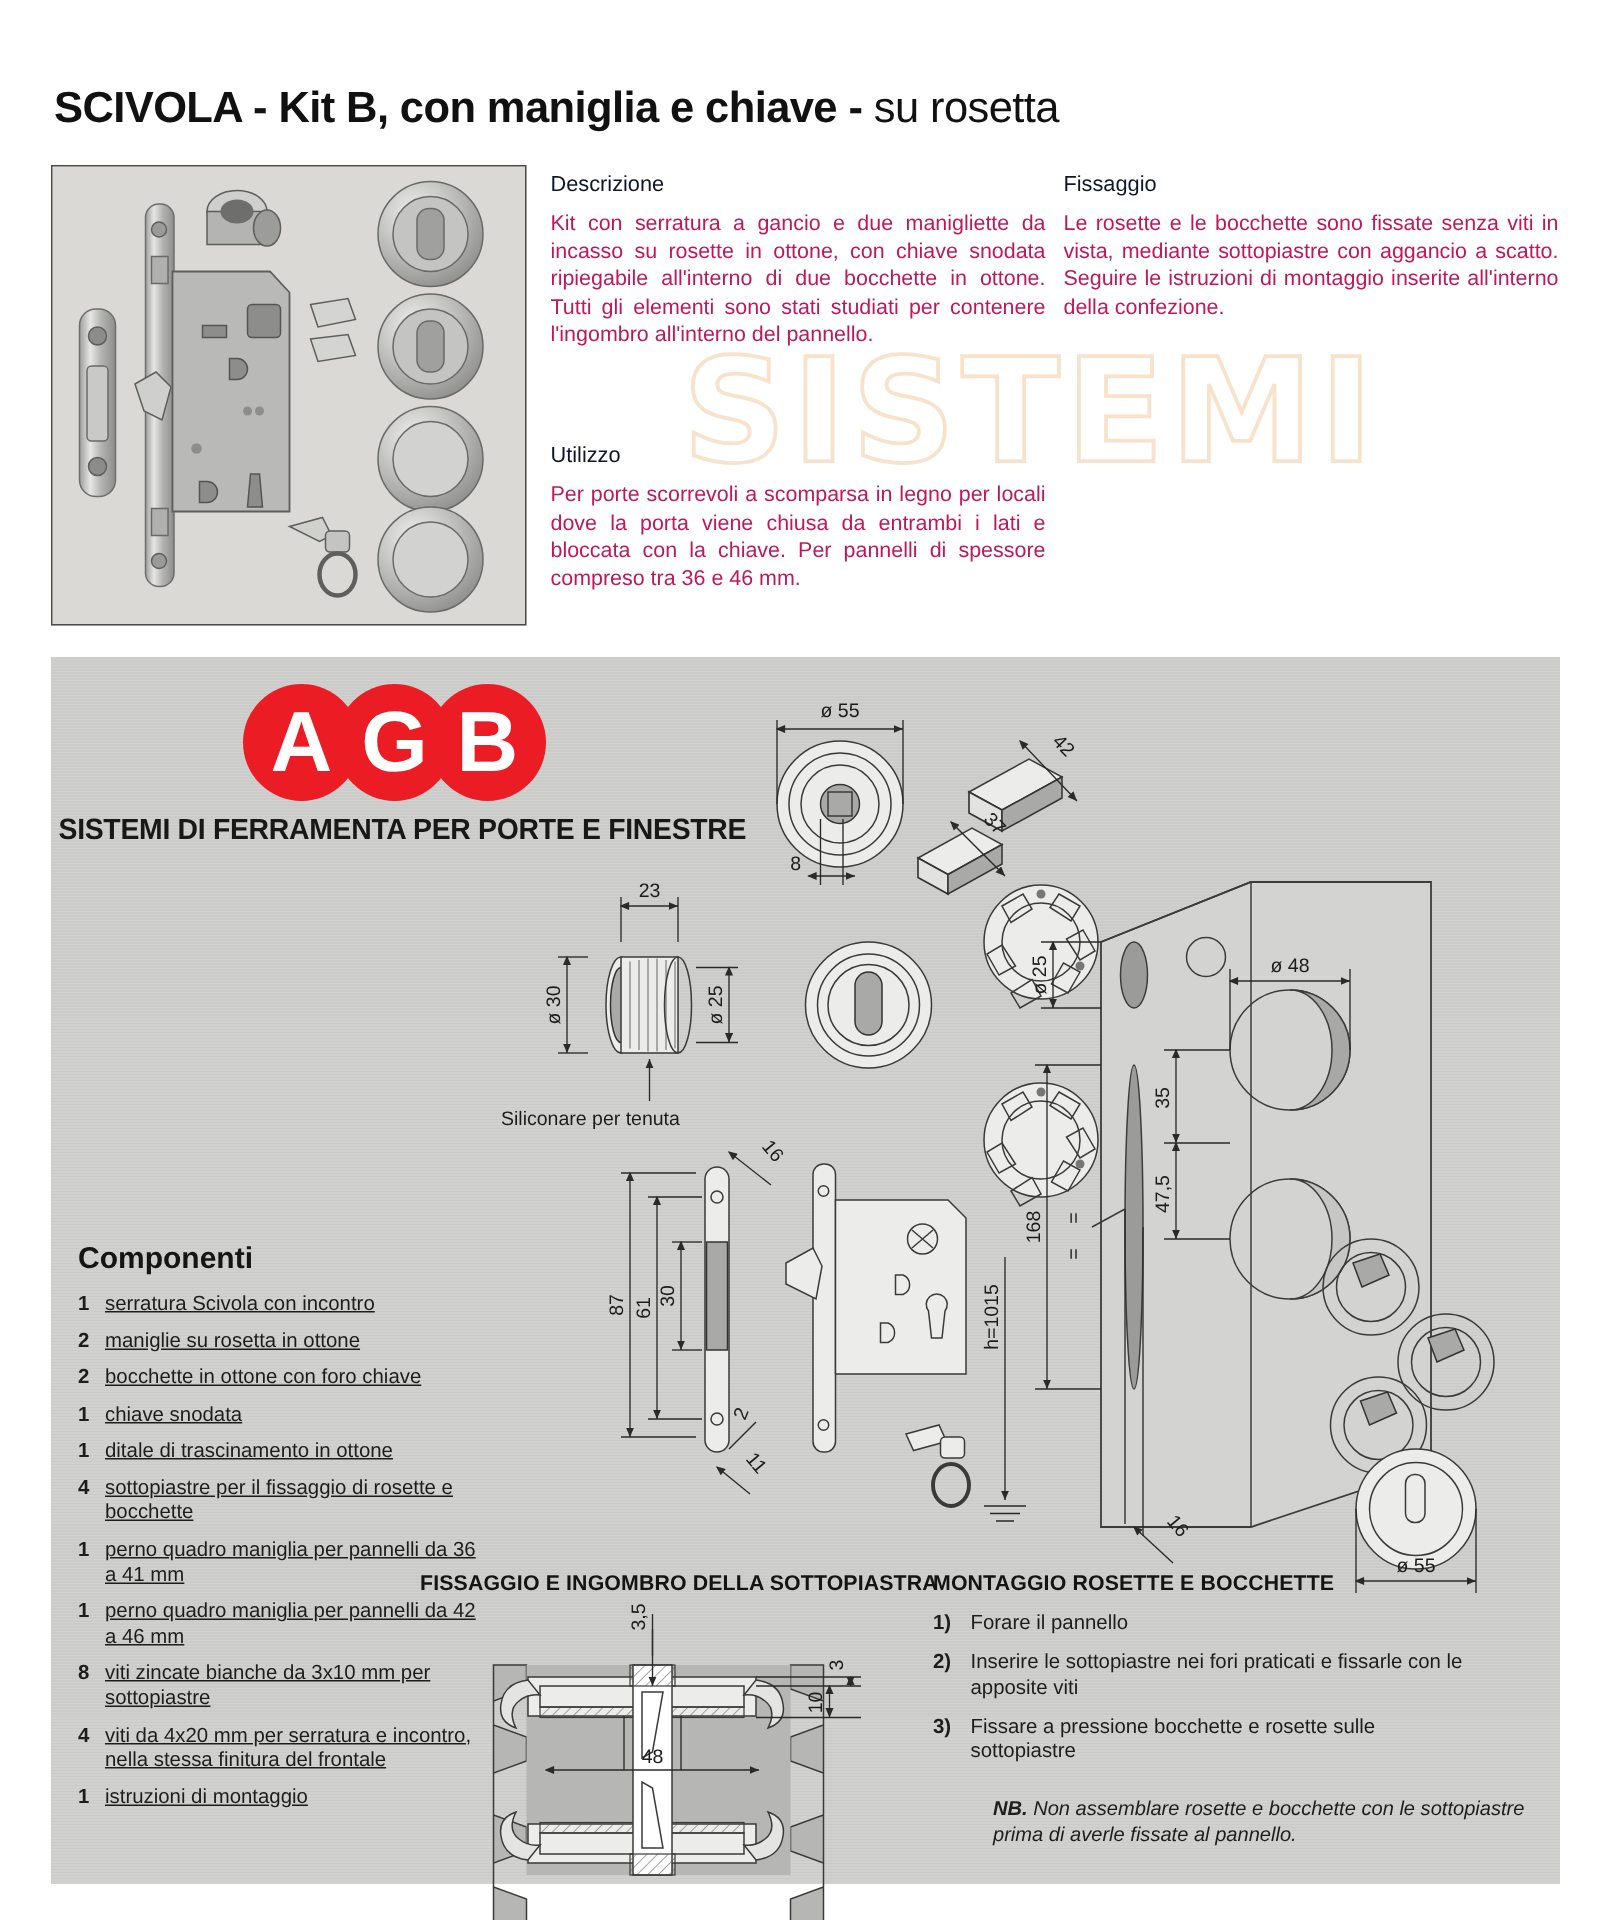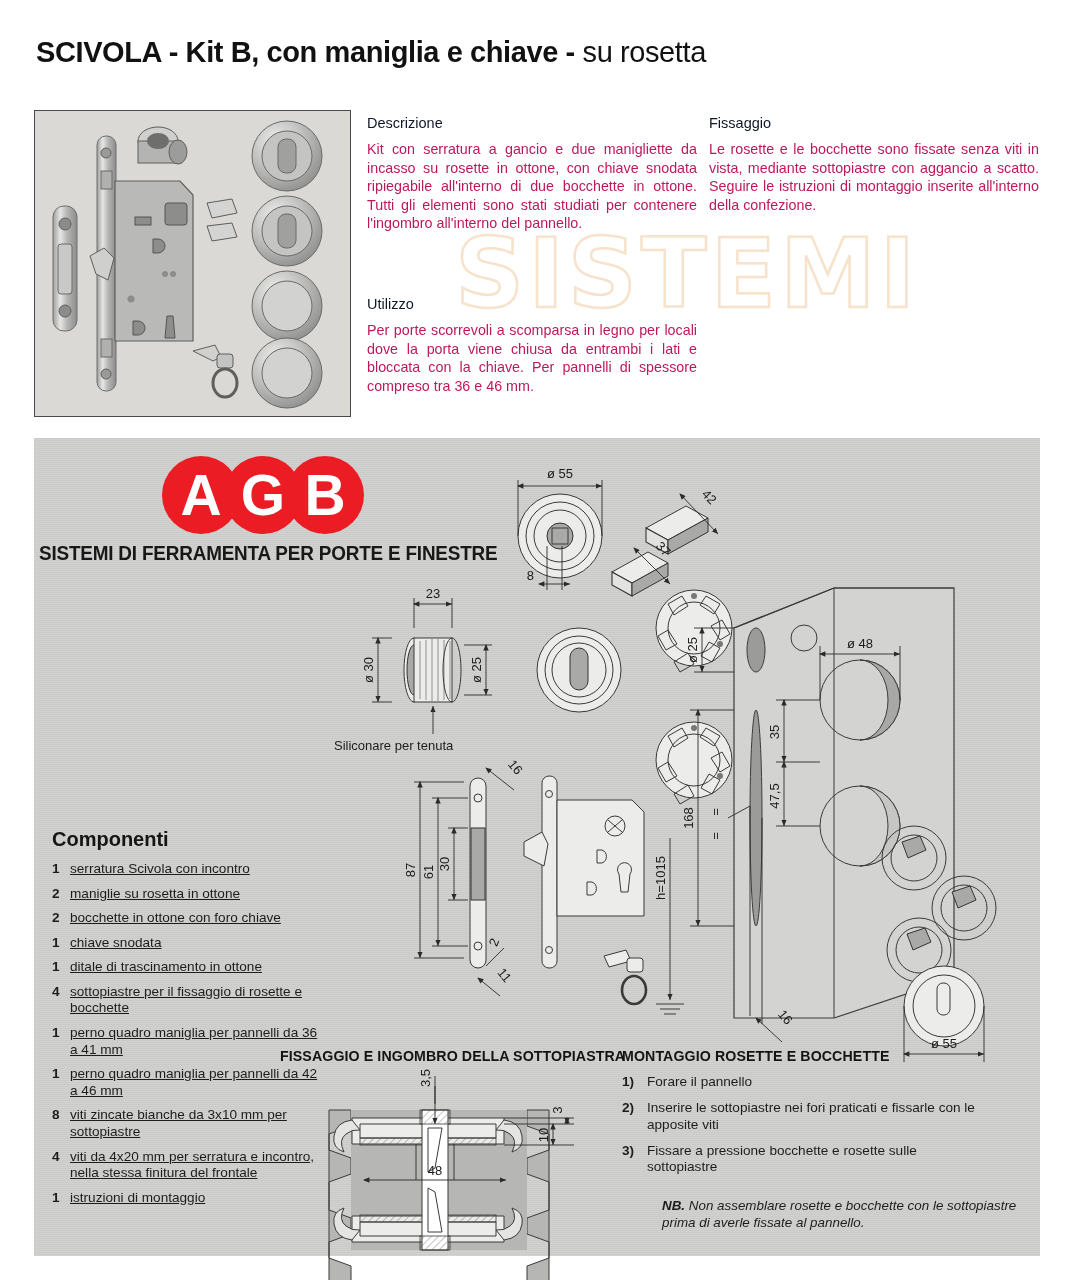--- a/index.html
+++ b/index.html
@@ -6,21 +6,21 @@
   body{
     width:1074px;height:1280px;position:relative;overflow:hidden;
     font-family:"Liberation Sans","DejaVu Sans",sans-serif;
     color:#1a1a1a;
     -webkit-font-smoothing:antialiased;
   }
   .page{position:absolute;inset:0;}
 
   
   .title{
-    position:absolute;left:36px;top:36px;width:1000px;
+    position:absolute;left:36px;top:56px;width:1000px;
     font-size:29px;font-weight:700;letter-spacing:-0.4px;
     white-space:nowrap;color:#111;
   }
   .title .light{font-weight:400;}
 
   
   .photo{
     position:absolute;left:34px;top:110px;width:315px;height:305px;
     background:#dcdcda;border:1px solid #4a4a4a;overflow:hidden;
   }

